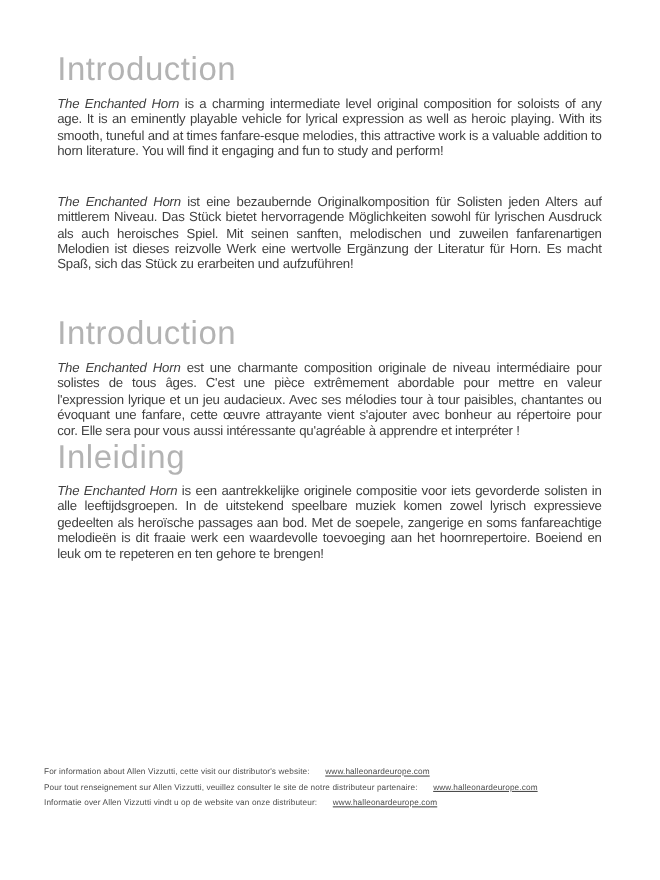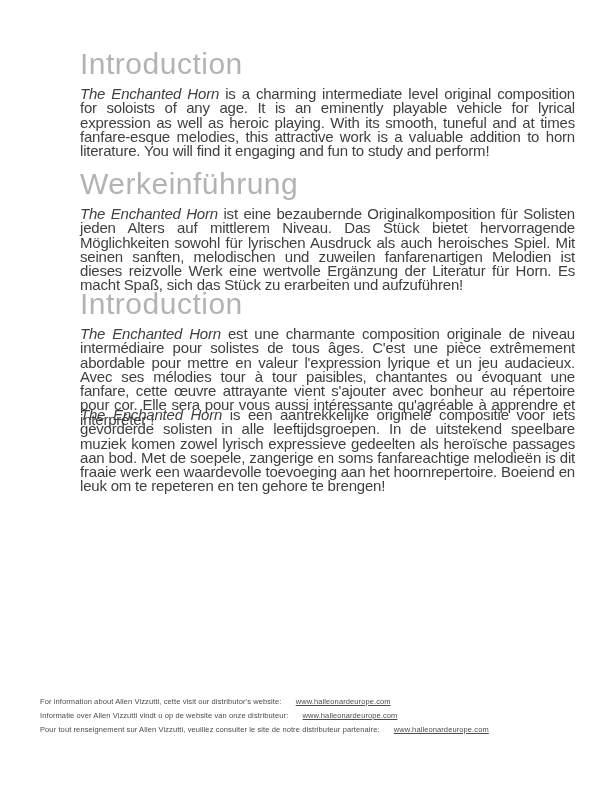--- a/index.html
+++ b/index.html
@@ -12,37 +12,36 @@
     width: 600px;
     height: 800px;
     background: #ffffff;
     overflow: hidden;
     font-family: "Liberation Sans", sans-serif;
   }
   .section {
     position: absolute;
     left: 52px;
     width: 495px;
-    margin-left: 28px;
   }
   .sec-en { top: 48px; }
   .sec-de { top: 168px; }
   .sec-fr { top: 288px; }
   .sec-nl { top: 400px; }
   .section h1 {
     margin: 0;
     font-size: 30px;
     line-height: 31px;
     font-weight: 300;
     letter-spacing: 0.5px;
     color: #b3b3b3;
   }
   .section p {
     margin: 8px 0 0 0;
-    font-size: 15px;
+    font-size: 12px;
     letter-spacing: -0.2px;
     line-height: 14.3px;
     color: #3f3f3f;
     text-align: justify;
   }
   .section p em {
     font-style: italic;
   }
   .footer {
     position: absolute;
@@ -68,32 +67,32 @@
 <body>
 
 <div class="page">
 
   <div class="section sec-en">
     <h1>Introduction</h1>
     <p><em>The Enchanted Horn</em><span> is a charming intermediate level original composition for soloists of any age. It is an eminently playable vehicle for lyrical expression as well as heroic playing. With its smooth, tuneful and at times fanfare-esque melodies, this attractive work is a valuable addition to horn literature. You will find it engaging and fun to study and perform!</span></p>
   </div>
 
   <div class="section sec-de">
-    <h1>Werkeinführung</h1>
     <p><em>The Enchanted Horn</em><span> ist eine bezaubernde Originalkomposition für Solisten jeden Alters auf mittlerem Niveau. Das Stück bietet hervorragende Möglichkeiten sowohl für lyrischen Ausdruck als auch heroisches Spiel. Mit seinen sanften, melodischen und zuweilen fanfarenartigen Melodien ist dieses reizvolle Werk eine wertvolle Ergänzung der Literatur für Horn. Es macht Spaß, sich das Stück zu erarbeiten und aufzuführen!</span></p>
   </div>
 
   <div class="section sec-fr">
     <h1>Introduction</h1>
     <p><em>The Enchanted Horn</em><span> est une charmante composition originale de niveau intermédiaire pour solistes de tous âges. C'est une pièce extrêmement abordable pour mettre en valeur l'expression lyrique et un jeu audacieux. Avec ses mélodies tour à tour paisibles, chantantes ou évoquant une fanfare, cette œuvre attrayante vient s'ajouter avec bonheur au répertoire pour cor. Elle sera pour vous aussi intéressante qu'agréable à apprendre et interpréter !</span></p>
   </div>
 
   <div class="section sec-nl">
+    <h1>Inleiding</h1>
     <p><em>The Enchanted Horn</em><span> is een aantrekkelijke originele compositie voor iets gevorderde solisten in alle leeftijdsgroepen. In de uitstekend speelbare muziek komen zowel lyrisch expressieve gedeelten als heroïsche passages aan bod. Met de soepele, zangerige en soms fanfareachtige melodieën is dit fraaie werk een waardevolle toevoeging aan het hoornrepertoire. Boeiend en leuk om te repeteren en ten gehore te brengen!</span></p>
   </div>
 
   <div class="footer">
     <div class="fline"><span>For information about Allen Vizzutti, cette visit our distributor's website: </span><a>www.halleonardeurope.com</a></div>
+    <div class="fline"><span>Pour tout renseignement sur Allen Vizzutti, veuillez consulter le site de notre distributeur partenaire: </span><a>www.halleonardeurope.com</a></div>
     <div class="fline"><span>Informatie over Allen Vizzutti vindt u op de website van onze distributeur: </span><a>www.halleonardeurope.com</a></div>
-    <div class="fline"><span>Pour tout renseignement sur Allen Vizzutti, veuillez consulter le site de notre distributeur partenaire: </span><a>www.halleonardeurope.com</a></div>
   </div>
 
 </div>
 
 </body></html>

